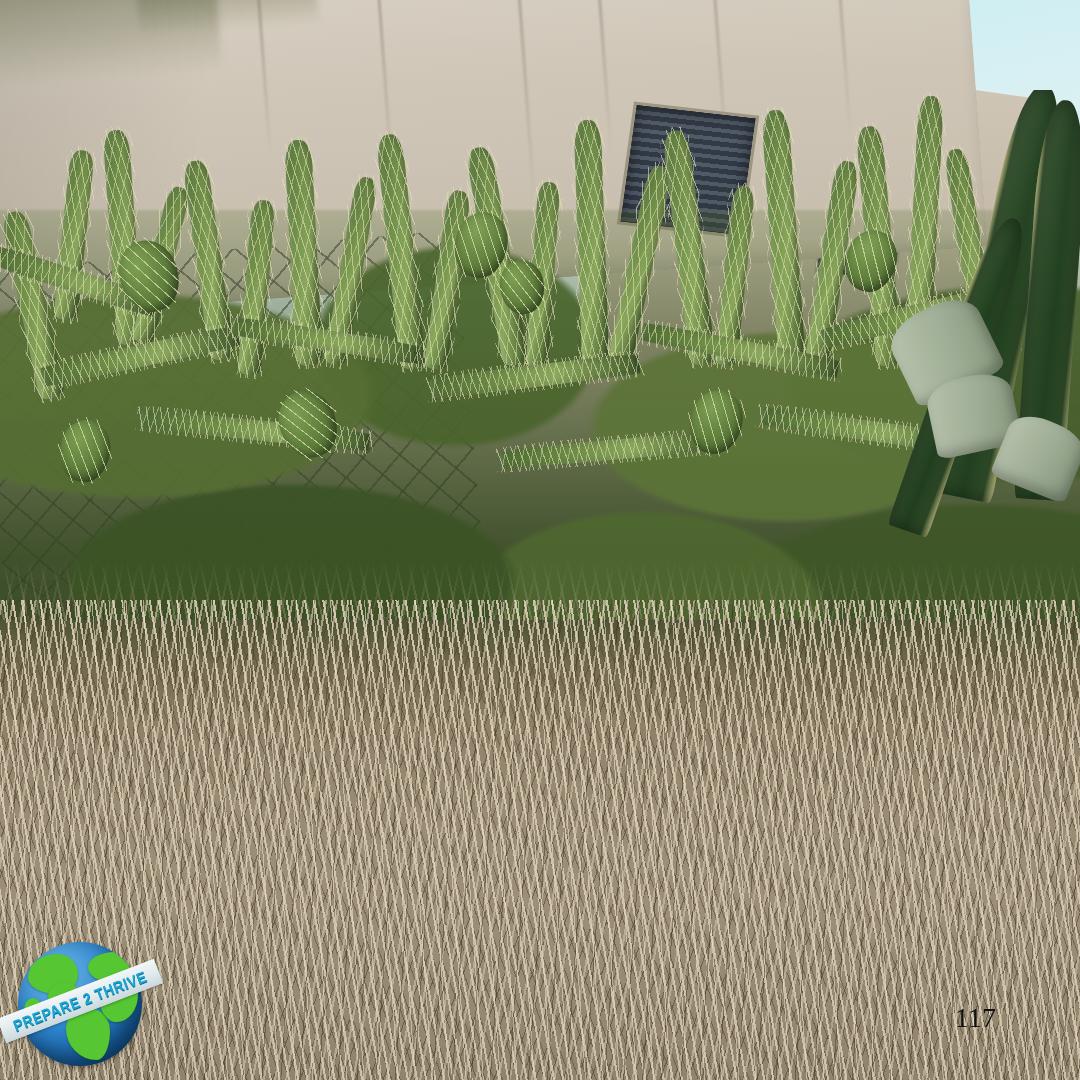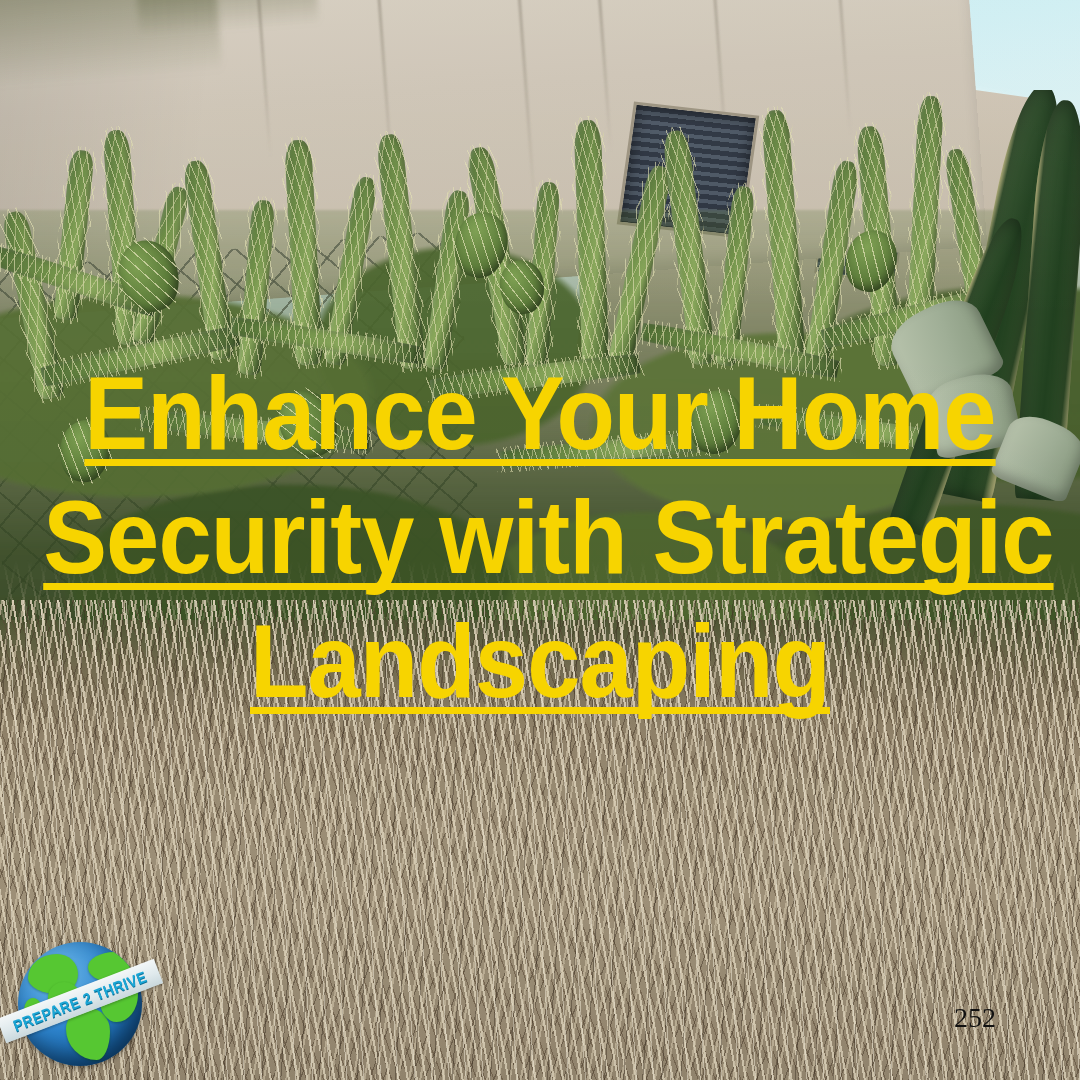--- a/index.html
+++ b/index.html
@@ -396,35 +396,30 @@
       <div class="agave-pale" style="left:1000px;top:330px; width:80px; height:72px; transform:rotate(22deg);"></div>
     </div>
 
     <div class="grass-top-tufts"></div>
     <div class="grass-dark"></div>
     <div class="grass"></div>
 
     <div class="grade"></div>
   </div>
 
-  <div class="title">
-    <span class="tline"><u>Enhance Your Home</u></span>
-    <span class="tline"><u>Security with Strategic</u></span>
-    <span class="tline"><u>Landscaping</u></span>
-  </div>
 
   <div class="logo">
     <div class="globe">
       <div class="land l1"></div>
       <div class="land l2"></div>
       <div class="land l3"></div>
       <div class="land l4"></div>
       <div class="land l5"></div>
       <div class="land l6"></div>
     </div>
     <div class="banner">
       <span>PREPARE 2 THRIVE</span>
     </div>
   </div>
 
-  <div class="pageno">252</div>
+  <div class="pageno">117</div>
 
 </div>
 
 </body></html>

